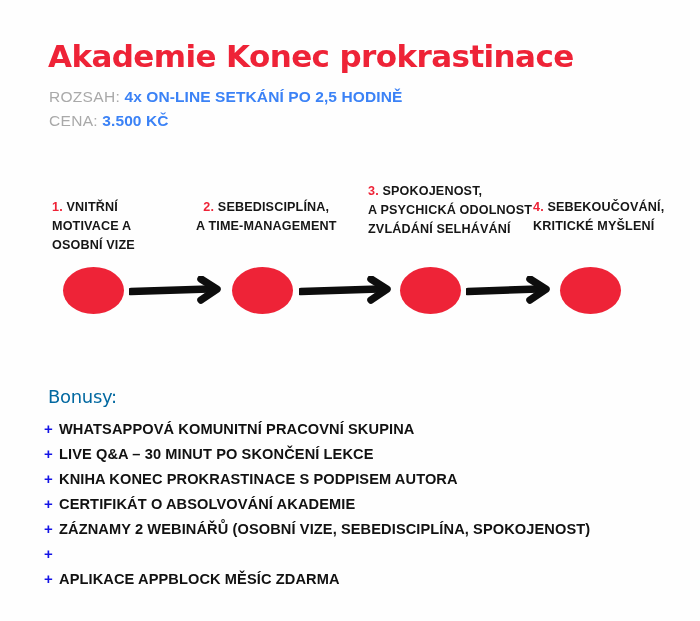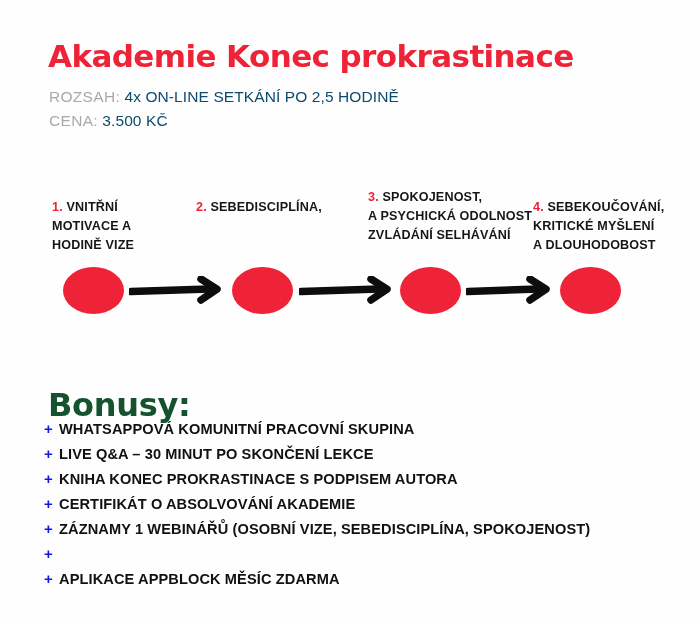--- a/index.html
+++ b/index.html
@@ -46,21 +46,21 @@
     white-space: nowrap;
     color: #111111;
   }
   .meta-line.rozsah { top: 88px; }
   .meta-line.cena   { top: 112px; }
   .meta-key {
     color: #a9a9a9;
     font-weight: 400;
     letter-spacing: 0.3px;
   }
-  .meta-val { color: #0c4a6e; font-weight: 400; }
+  .meta-val { color: #3b82f6; font-weight: 700; }
 
   
   .steps {
     position: absolute;
     left: 0;
     top: 0;
     width: 700px;
     height: 340px;
   }
   .step-label {
@@ -87,24 +87,24 @@
     position: absolute;
     height: 28px;
   }
 
   
   .bonus-title {
     position: absolute;
     left: 48px;
     top: 386px;
     font-family: "DejaVu Sans", sans-serif;
-    font-size: 32px;
-    font-weight: 700;
+    font-size: 18px;
+    font-weight: 400;
     letter-spacing: -0.3px;
-    color: #14532d;
+    color: #0369a1;
   }
   .bonus-list {
     position: absolute;
     left: 44px;
     top: 420px;
     margin: 0;
     padding: 0;
     list-style: none;
   }
   .bonus-item {
@@ -141,37 +141,37 @@
   <div class="meta-line cena">
     <span class="meta-key">CENA:</span>
     <span class="meta-val">3.500 KČ</span>
   </div>
 
   <div class="steps">
 
     <div class="step-label" style="left:52px; top:198px;">
       <div><span class="step-num">1.</span> <span>VNITŘNÍ</span></div>
       <div>MOTIVACE A</div>
-      <div>HODINĚ VIZE</div>
+      <div>OSOBNÍ VIZE</div>
     </div>
 
     <div class="step-label" style="left:196px; top:198px;text-align:center;">
       <div><span class="step-num">2.</span> <span>SEBEDISCIPLÍNA,</span></div>
-    </div>
-
-    <div class="step-label" style="left:368px; top:188px;">
+      <div>A TIME-MANAGEMENT</div>
+    </div>
+
+    <div class="step-label" style="left:368px; top:182px;">
       <div><span class="step-num">3.</span> <span>SPOKOJENOST,</span></div>
       <div>A PSYCHICKÁ ODOLNOST</div>
       <div>ZVLÁDÁNÍ SELHÁVÁNÍ</div>
     </div>
 
     <div class="step-label" style="left:533px; top:198px;">
       <div><span class="step-num">4.</span> <span>SEBEKOUČOVÁNÍ,</span></div>
       <div>KRITICKÉ MYŠLENÍ</div>
-      <div>A DLOUHODOBOST</div>
     </div>
 
     <div class="circle" style="left:63px;  top:267px;"></div>
     <div class="circle" style="left:232px; top:267px;"></div>
     <div class="circle" style="left:400px; top:267px;"></div>
     <div class="circle" style="left:560px; top:267px;"></div>
 
     <svg class="arrow" style="left:129px; top:276px;" width="100" height="28" viewBox="0 0 100 28">
       <path d="M2,15.5 L80,13" stroke="#0d0d0d" stroke-width="7.5" stroke-linecap="round" fill="none"></path>
       <path d="M72,3 L88,13.2 L72,24" stroke="#0d0d0d" stroke-width="7.5" stroke-linecap="round" stroke-linejoin="round" fill="none"></path>
@@ -202,21 +202,21 @@
     <li class="bonus-item">
       <span class="bonus-plus">+</span>
       <span>KNIHA KONEC PROKRASTINACE S PODPISEM AUTORA</span>
     </li>
     <li class="bonus-item">
       <span class="bonus-plus">+</span>
       <span>CERTIFIKÁT O ABSOLVOVÁNÍ AKADEMIE</span>
     </li>
     <li class="bonus-item">
       <span class="bonus-plus">+</span>
-      <span>ZÁZNAMY 1 WEBINÁŘŮ (OSOBNÍ VIZE, SEBEDISCIPLÍNA, SPOKOJENOST)</span>
+      <span>ZÁZNAMY 2 WEBINÁŘŮ (OSOBNÍ VIZE, SEBEDISCIPLÍNA, SPOKOJENOST)</span>
     </li>
     <li class="bonus-item">
       <span class="bonus-plus">+</span>
     </li>
     <li class="bonus-item">
       <span class="bonus-plus">+</span>
       <span>APLIKACE APPBLOCK MĚSÍC ZDARMA</span>
     </li>
   </ul>
 

